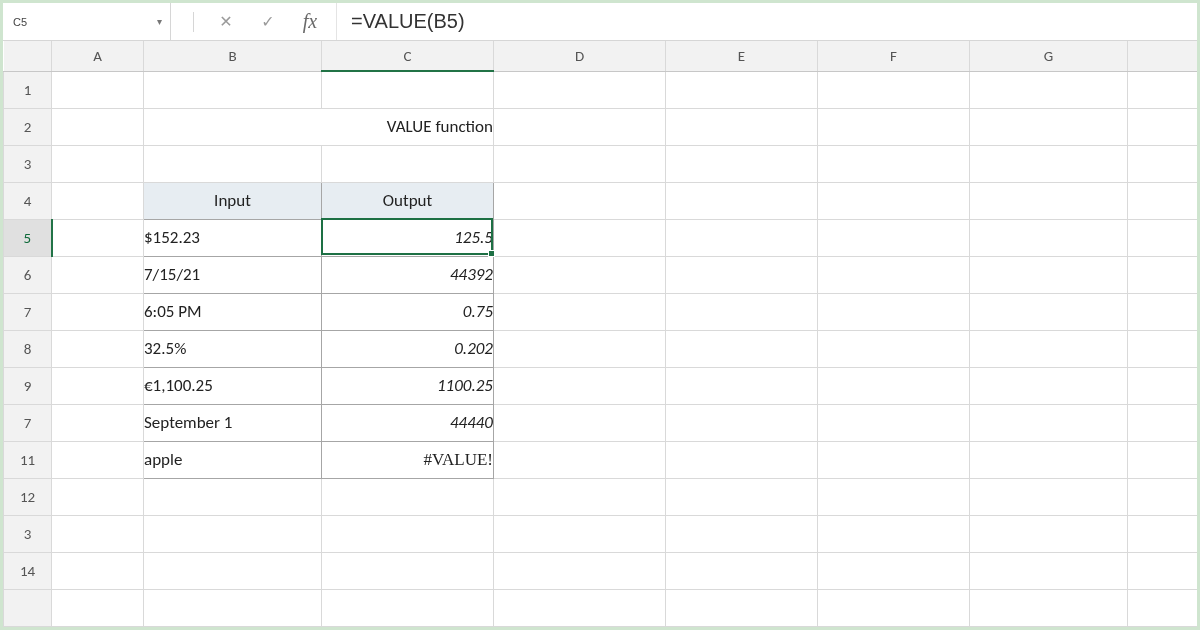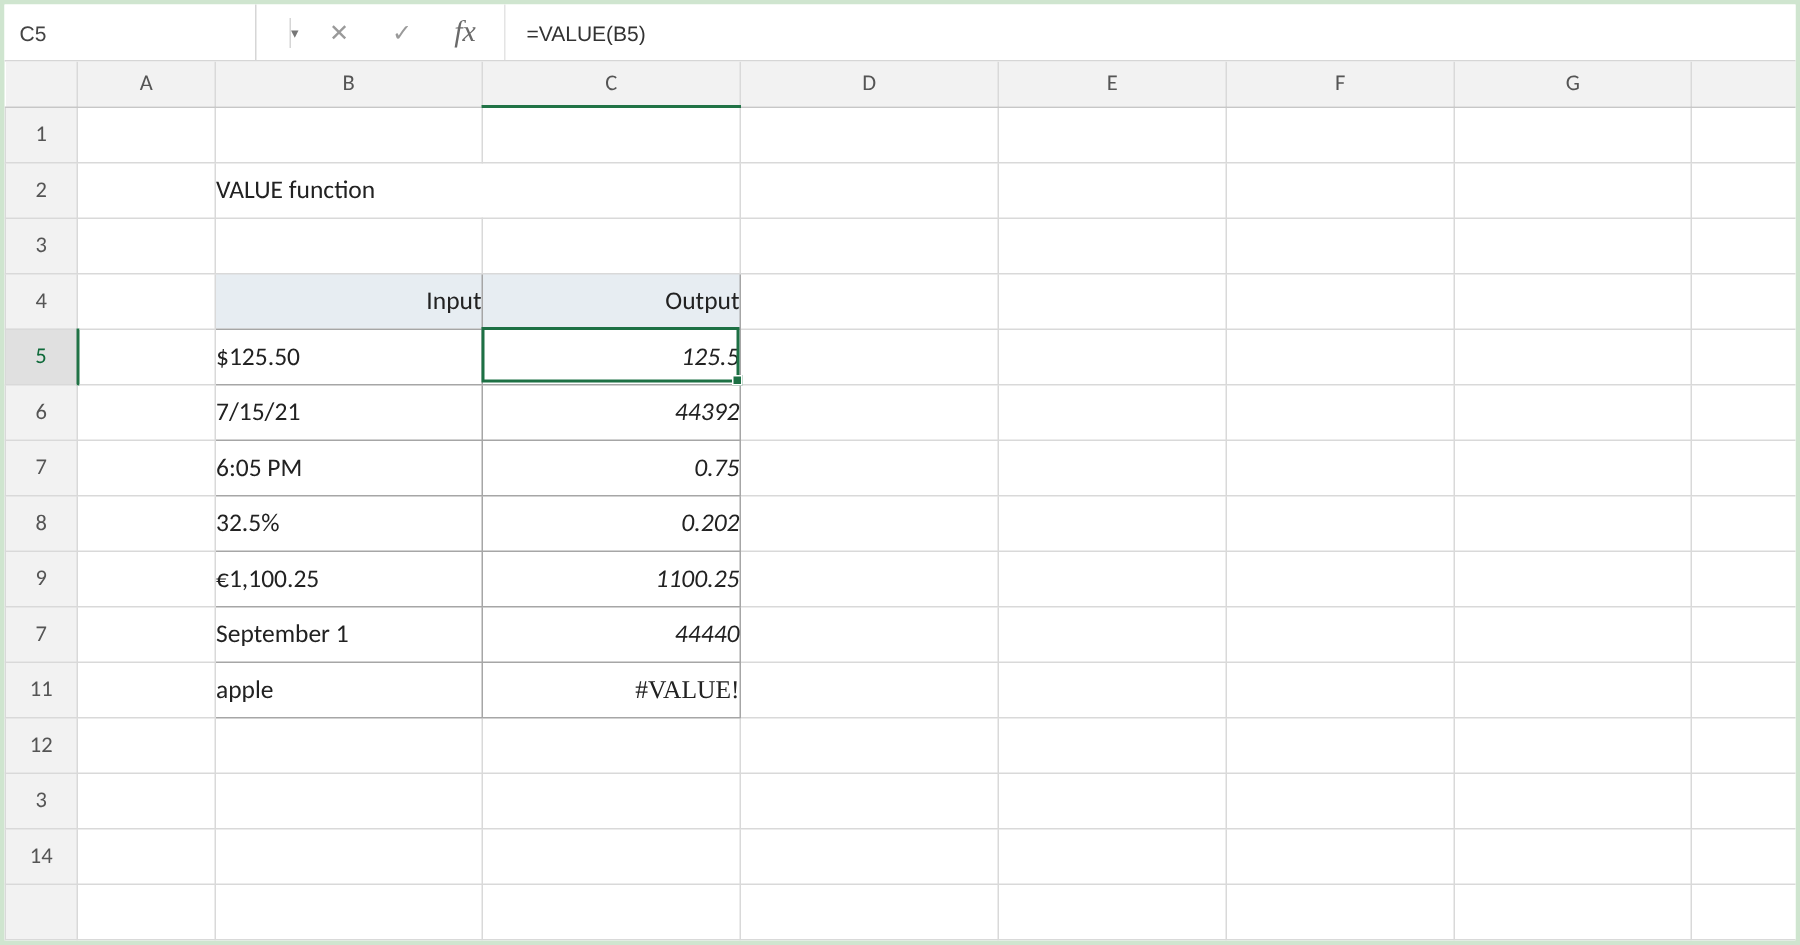--- a/index.html
+++ b/index.html
@@ -32,21 +32,21 @@
   .name-box-wrap {
     width: 168px;
     display: flex;
     align-items: center;
     border-right: 1px solid #d6d6d6;
     padding: 0 6px 0 10px;
     position: relative;
   }
   .name-box {
     flex: 1;
-    font-size: 14px;
+    font-size: 11px;
     color: #444;
     border: none;
     outline: none;
     background: transparent;
   }
   .name-box-dd {
     width: 18px;
     text-align: center;
     color: #777;
     font-size: 10px;
@@ -64,21 +64,21 @@
   .fb-btn {
     width: 20px; height: 20px; display: flex; align-items: center; justify-content: center;
     color: #9a9a9a; font-size: 16px;
   }
   .fb-btn.fx { font-style: italic; font-family: "Times New Roman", serif; color: #6a6a6a; font-size: 20px; }
   .formula-input {
     flex: 1;
     border: none;
     outline: none;
     padding: 0 14px;
-    font-size: 14px;
+    font-size: 20px;
     color: #333;
     background: transparent;
   }
 
   
   .grid-wrap {
     position: relative;
     height: calc(100% - 38px);
     overflow: hidden;
   }
@@ -139,30 +139,31 @@
     white-space: nowrap;
     overflow: visible;
   }
   
 
   
   .tbl-header {
     background: #e7edf2 !important;
     border: 1px solid #a6a6a6 !important;
     font-size: 17px;
-    text-align: right;
+    text-align: center;
   }
   .tbl-cell {
     border: 1px solid #a6a6a6 !important;
     background: #fff;
   }
   .title-cell {
     font-weight: 700;
     font-size: 19px;
     color: #111;
+    text-align: right;
   }
   .num { text-align: right; font-style: italic; }
   .ctr { text-align: right; font-family: Liberation Serif, serif; }
 
   
   .sel-box {
     position: absolute;
     border: 2px solid #1d7044;
     pointer-events: none;
     background: transparent;
@@ -265,21 +266,21 @@
         <td class="cell"></td>
             <td class="cell"></td>
             <td class="cell"></td>
             <td class="cell"></td>
             <td class="cell"></td>
           </tr>
 
       <tr>
             <th class="rowhdr row-active" id="row5">5</th>
         <td class="cell"></td>
-        <td class="cell tbl-cell">$125.50</td>
+        <td class="cell tbl-cell">$152.23</td>
         <td class="cell tbl-cell num" id="cellC5">125.5</td>
         <td class="cell"></td>
             <td class="cell"></td>
             <td class="cell"></td>
             <td class="cell"></td>
             <td class="cell"></td>
           </tr>
 
       <tr>
             <th class="rowhdr">6</th>

